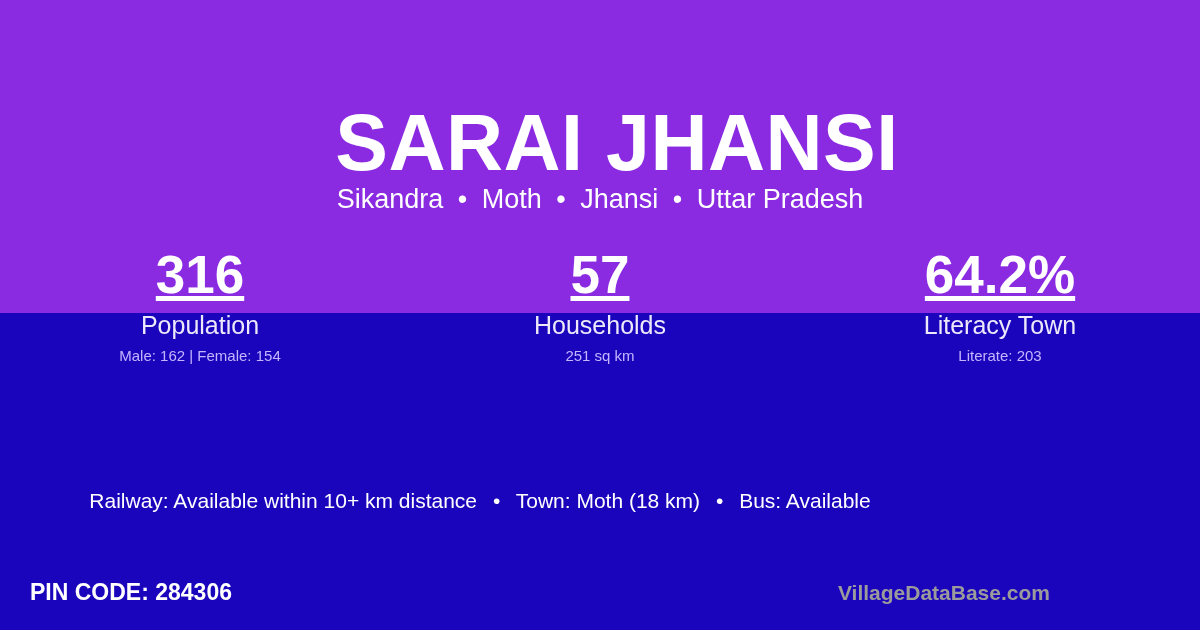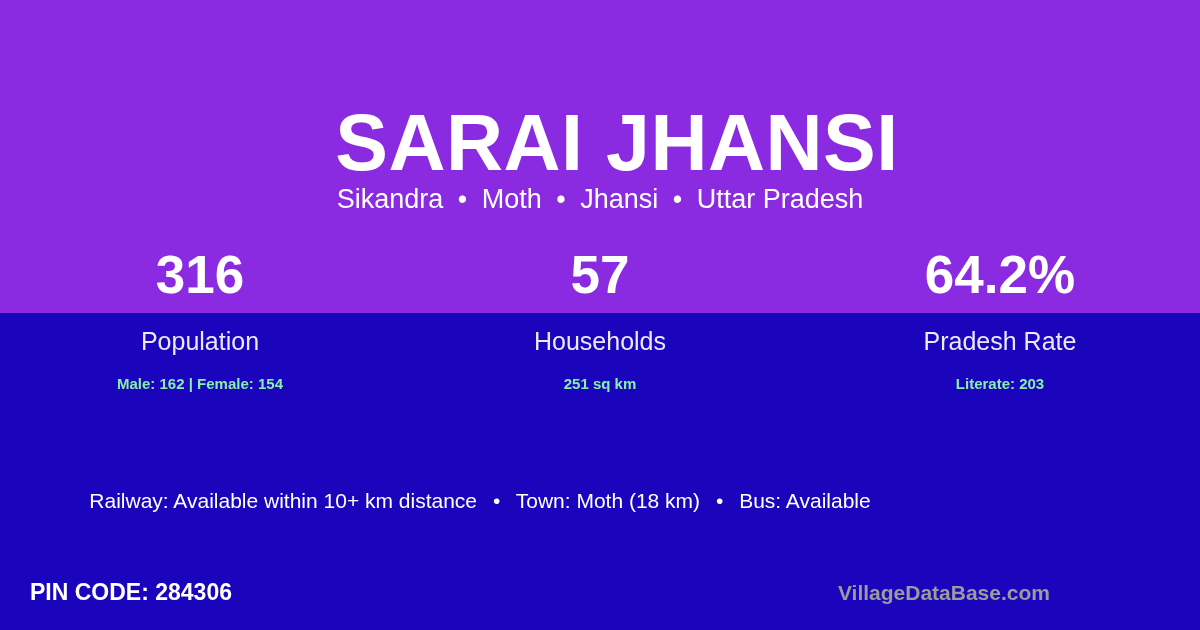--- a/index.html
+++ b/index.html
@@ -101,37 +101,38 @@
     position: relative;
   }
   .stat-value {
     display: block;
     font-size: 53px;
     font-weight: bold;
     line-height: 58px;
     color: #FFFFFF;
     height: 58px;
     white-space: nowrap;
+    text-decoration: underline;
   }
   .stat-label {
     display: block;
-    margin-top: 22px;
+    margin-top: 6px;
     font-size: 25px;
     font-weight: normal;
     line-height: 30px;
     color: #EDE9FB;
     white-space: nowrap;
   }
   .stat-detail {
     display: block;
-    margin-top: 18px;
+    margin-top: 6px;
     font-size: 15px;
-    font-weight: bold;
+    font-weight: normal;
     line-height: 19px;
-    color: #86efac;
+    color: #c4b5fd;
     white-space: nowrap;
   }
 
   
   .infra {
     position: absolute;
     left: 0;
     top: 487px;
     width: 960px;
     text-align: center;
@@ -206,21 +207,21 @@
     </div>
 
     <div class="stat">
       <span class="stat-value">57</span>
       <span class="stat-label">Households</span>
       <span class="stat-detail">251 sq km</span>
     </div>
 
     <div class="stat">
       <span class="stat-value">64.2%</span>
-      <span class="stat-label">Pradesh Rate</span>
+      <span class="stat-label">Literacy Town</span>
       <span class="stat-detail">Literate: 203</span>
     </div>
 
   </div>
 
   <div class="infra">
     <span>Railway: Available within 10+ km distance</span>
     <span class="sep">•</span>
     <span>Town: Moth (18 km)</span>
     <span class="sep">•</span>

